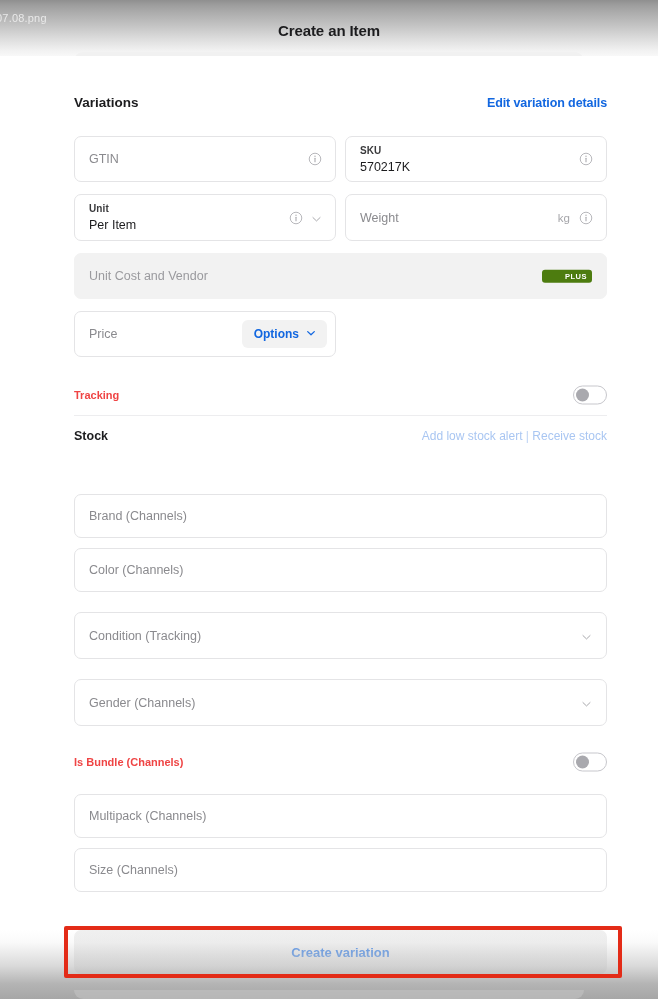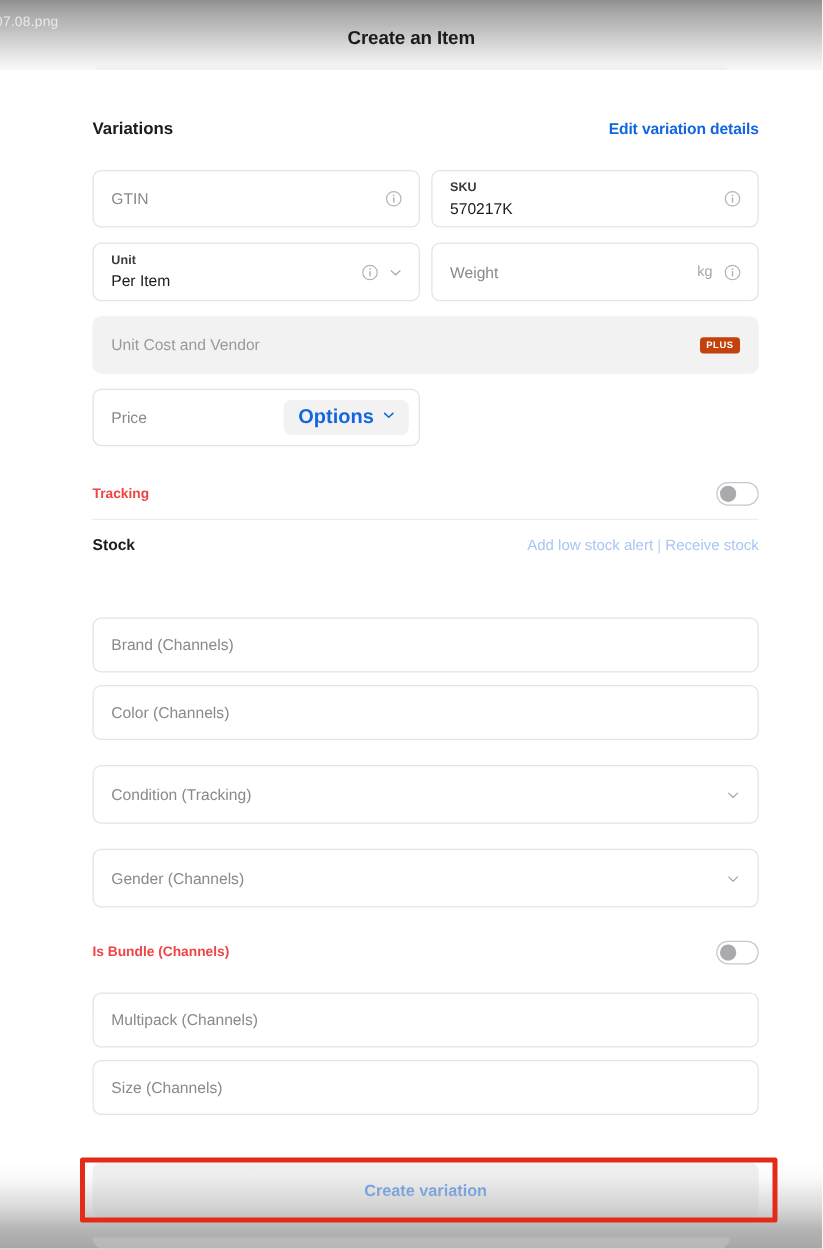--- a/index.html
+++ b/index.html
@@ -149,26 +149,26 @@
   .field.disabled {
     background: #f2f2f2;
     border-color: #f2f2f2;
   }
   .field.disabled .ph { color: #9a9a9e; }
 
   .plus-badge {
     position: absolute;
     right: 14px; top: 50%;
     transform: translateY(-50%);
-    background: #c2410c;
+    background: #4d7c0f;
     color: #ffffff;
     font-size: 7.5px;
     font-weight: bold;
     letter-spacing: .5px;
-    padding: 3px 5px 2px 5px;
+    padding: 3px 5px 2px 23px;
     border-radius: 3px;
     line-height: 1;
   }
 
   
   .ico-info {
     position: absolute;
     top: 50%;
     transform: translateY(-50%);
     width: 14px; height: 14px;
@@ -188,21 +188,21 @@
     height: 28px;
     padding: 0 10px 0 12px;
     background: #f2f2f2;
     border-radius: 6px;
     display: flex;
     align-items: center;
     gap: 6px;
     cursor: pointer;
   }
   .options-pill .t {
-    font-size: 16px;
+    font-size: 12px;
     font-weight: bold;
     color: #1267e0;
   }
 
   
   .toggle-row {
     position: relative;
     height: 40px;
   }
   .toggle-row .lbl2 {

